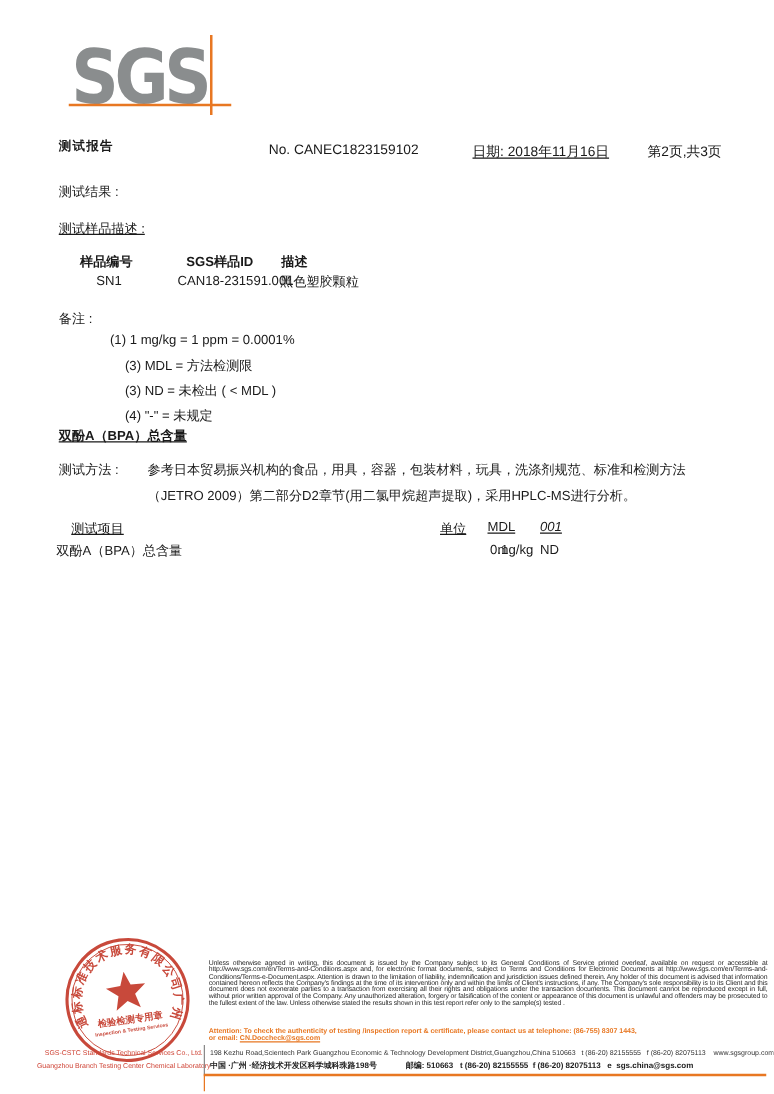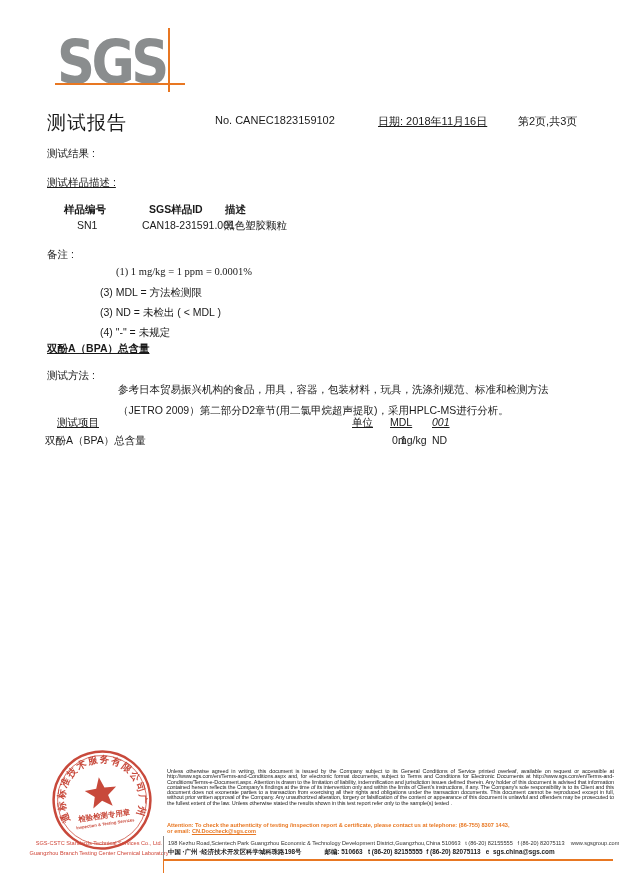--- a/index.html
+++ b/index.html
@@ -10,28 +10,28 @@
   }
   .abs{position:absolute;}
   
   .logo-text{
     font-family:"DejaVu Sans","Liberation Sans",sans-serif;
     font-weight:800;font-size:60px;letter-spacing:-4px;color:#8a8d8e;
     transform:scaleX(0.88);transform-origin:left bottom;line-height:1;
   }
   .crop-h{background:#e87722;height:2px;}
   .crop-v{background:#e87722;width:2px;}
-  .report-title{font-size:19px;font-weight:normal;letter-spacing:1px;}
+  .report-title{font-size:10px;font-weight:bold;letter-spacing:1px;}
   .hdr-txt{font-size:11px;}
   
   .body-txt{font-size:10.5px;}
   .bold{font-weight:bold;}
   .ul{text-decoration:underline;}
   .it{font-style:italic;}
-  .method-block{font-size:10.5px;line-height:20.5px;width:468px;margin-top:13px;}
+  .method-block{font-size:10.5px;line-height:20.5px;width:468px;}
   
   .stamp-wrap{opacity:0.92;}
   .stamp-company{color:#cf4436;font-size:5.6px;line-height:9.5px;text-align:center;width:140px;}
   
   .fineprint{
     width:447px;font-size:5.5px;line-height:5.3px;text-align:justify;
     color:#262626;letter-spacing:-0.1px;
   }
   .attention{width:447px;font-size:5.6px;line-height:6.2px;color:#e87722;font-weight:bold;}
   .addr{font-size:5.6px;color:#333;white-space:pre;}
@@ -61,21 +61,21 @@
   <div class="abs body-txt ul" style="left:47px;top:176px;">测试样品描述 :</div>
 
   <div class="abs body-txt bold" style="left:64px;top:203px;">样品编号</div>
   <div class="abs body-txt bold" style="left:149px;top:203px;">SGS样品ID</div>
   <div class="abs body-txt bold" style="left:225px;top:203px;">描述</div>
   <div class="abs body-txt" style="left:77px;top:219px;">SN1</div>
   <div class="abs body-txt" style="left:142px;top:219px;">CAN18-231591.001</div>
   <div class="abs body-txt" style="left:224px;top:219px;">黑色塑胶颗粒</div>
 
   <div class="abs body-txt" style="left:47px;top:248px;">备注 :</div>
-  <div class="abs body-txt" style="left:116px;top:266px;font-family:Liberation Serif, serif;">(1) 1 mg/kg = 1 ppm = 0.0001%</div>
+  <div class="abs body-txt" style="left:88px;top:266px;">(1) 1 mg/kg = 1 ppm = 0.0001%</div>
   <div class="abs body-txt" style="left:100px;top:286px;">(3) MDL = 方法检测限</div>
   <div class="abs body-txt" style="left:100px;top:306px;">(3) ND = 未检出 ( &lt; MDL )</div>
   <div class="abs body-txt" style="left:100px;top:326px;">(4) "-" = 未规定</div>
 
   <div class="abs body-txt bold ul" style="left:47px;top:342px;">双酚A（BPA）总含量</div>
   <div class="abs body-txt" style="left:47px;top:369px;text-align:right;">测试方法 :</div>
   <div class="abs method-block" style="left:118px;top:366px;">参考日本贸易振兴机构的食品，用具，容器，包装材料，玩具，洗涤剂规范、标准和检测方法（JETRO 2009）第二部分D2章节(用二氯甲烷超声提取)，采用HPLC-MS进行分析。</div>
 
   <div class="abs body-txt ul" style="left:57px;top:416px;">测试项目</div>
   <div class="abs body-txt ul" style="left:352px;top:416px;">单位</div>

